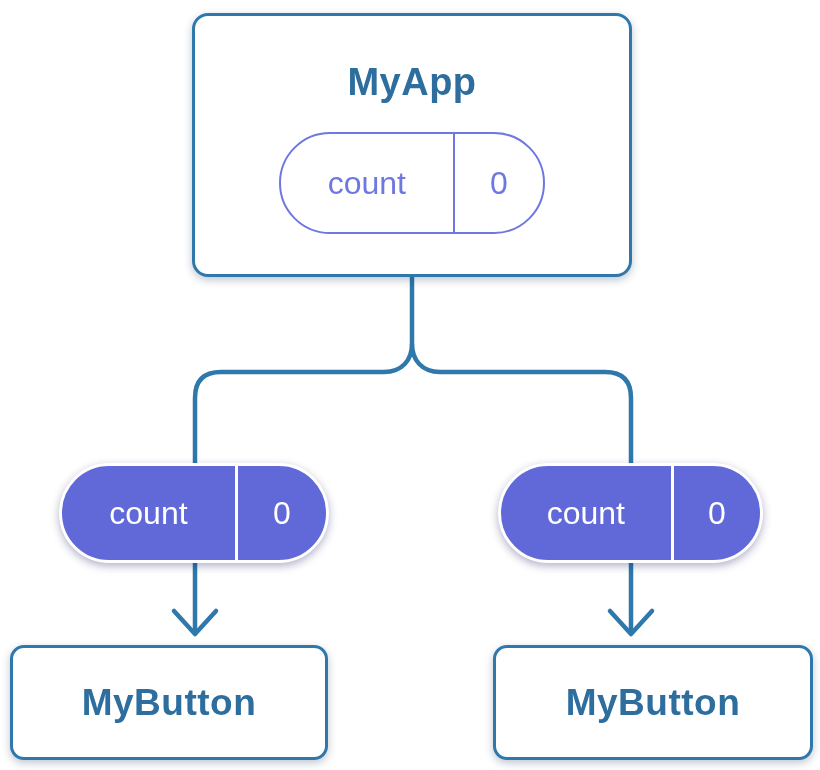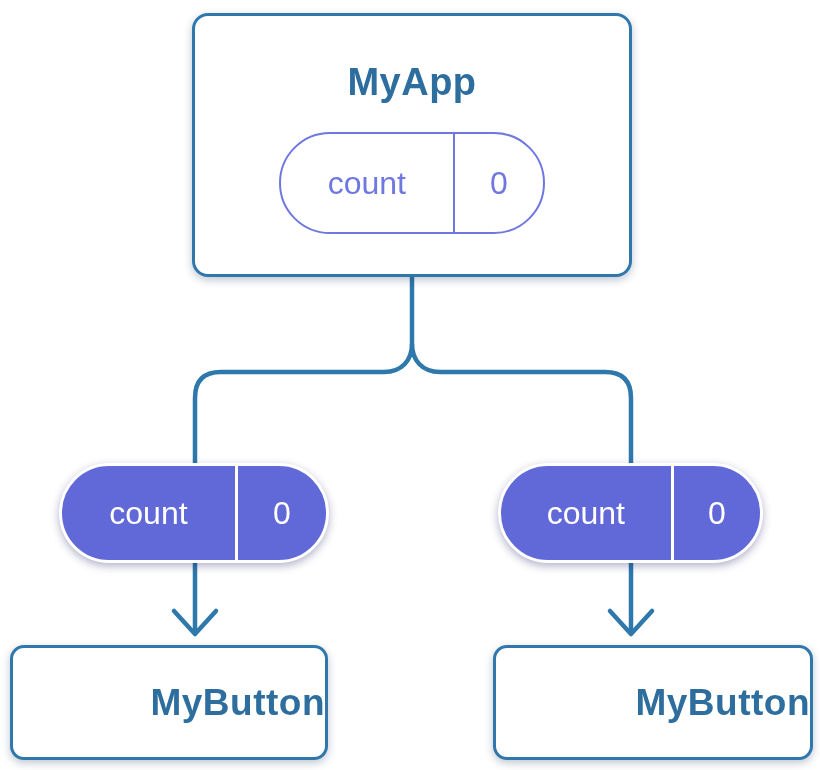--- a/index.html
+++ b/index.html
@@ -53,21 +53,21 @@
     color: var(--title-text);
     font-size: 38px;
     font-weight: bold;
     letter-spacing: 0.5px;
     line-height: 48px;
   }
   .leaf-node {
     border-radius: 14px;
     display: flex;
     align-items: center;
-    justify-content: flex-end;
+    justify-content: center;
   }
   .leaf-node .node-title {
     font-size: 37px;
   }
   .leaf-left  { left: 10px;  top: 645px; width: 318px; height: 115px; }
   .leaf-right { left: 493px; top: 645px; width: 320px; height: 115px; }
 
   .pill {
     display: flex;
     align-items: stretch;

